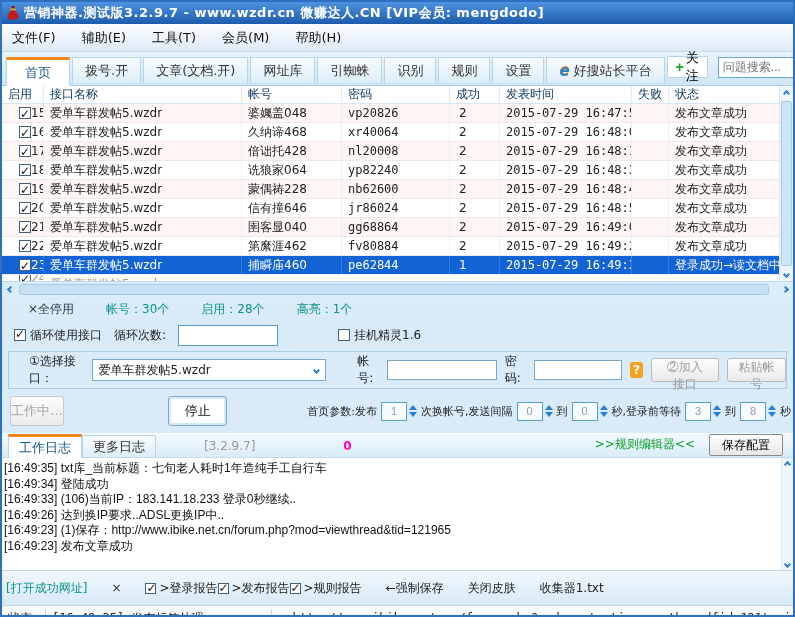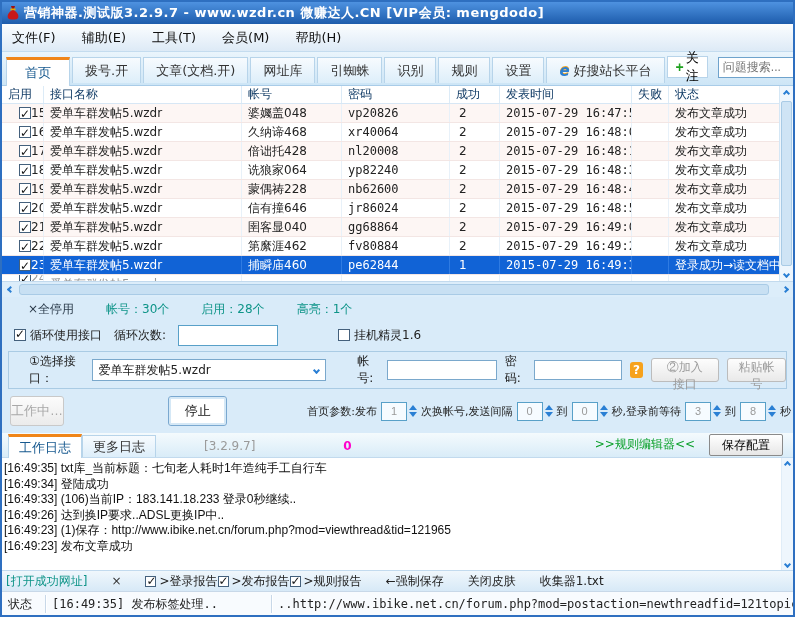--- a/index.html
+++ b/index.html
@@ -100,21 +100,21 @@
 
   
   .logarea { height:112px; background:#fff; position:relative; flex:0 0 auto; overflow:hidden; }
   .log-lines { padding:3px 14px 0 2px; font-family:Liberation Sans, sans-serif; font-size:12px; line-height:15.5px; color:#111; }
   .log-line { white-space:nowrap; overflow:hidden; }
   .log-vscroll { position:absolute; top:0; right:0; width:12px; height:112px; background:#eef6fd; border-left:1px solid #e0edf8; }
   .log-vscroll .vs-arrow { height:12px; }
   .log-vscroll .vs-arrow.down { position:absolute; bottom:0; left:0; right:0; }
 
   
-  .toolbar { height:21px; background:linear-gradient(#f0f7fc,#d7e9f7); border-top:1px solid #c2daee; display:flex; align-items:center; padding-left:4px; gap:24px; flex:0 0 auto; white-space:nowrap; overflow:hidden; }
+  .toolbar { height:35px; background:linear-gradient(#f0f7fc,#d7e9f7); border-top:1px solid #c2daee; display:flex; align-items:center; padding-left:4px; gap:24px; flex:0 0 auto; white-space:nowrap; overflow:hidden; }
   .open-url { color:#0e9488; cursor:pointer; }
   .close-x { color:#333; cursor:pointer; }
   .report { display:flex; align-items:center; gap:3px; cursor:pointer; }
   .report .cb { width:11px; height:11px; }
   .tb-item { cursor:pointer; color:#222; }
 
   
   .statusbar { height:24px; background:#f8fbfe; border-top:1px solid #c8d8e8; display:flex; align-items:center; flex:0 0 auto; font-family:"DejaVu Sans Mono","Liberation Mono",monospace; font-size:12px; overflow:hidden; }
   .sb-cell { padding:0 6px; border-right:1px solid #c8d8e8; box-shadow:1px 0 0 #fff; height:18px; line-height:18px; white-space:nowrap; overflow:hidden; }
   .sb-cell.lbl { width:44px; flex:0 0 auto; font-family:"DejaVu Sans","Liberation Sans",sans-serif; }

